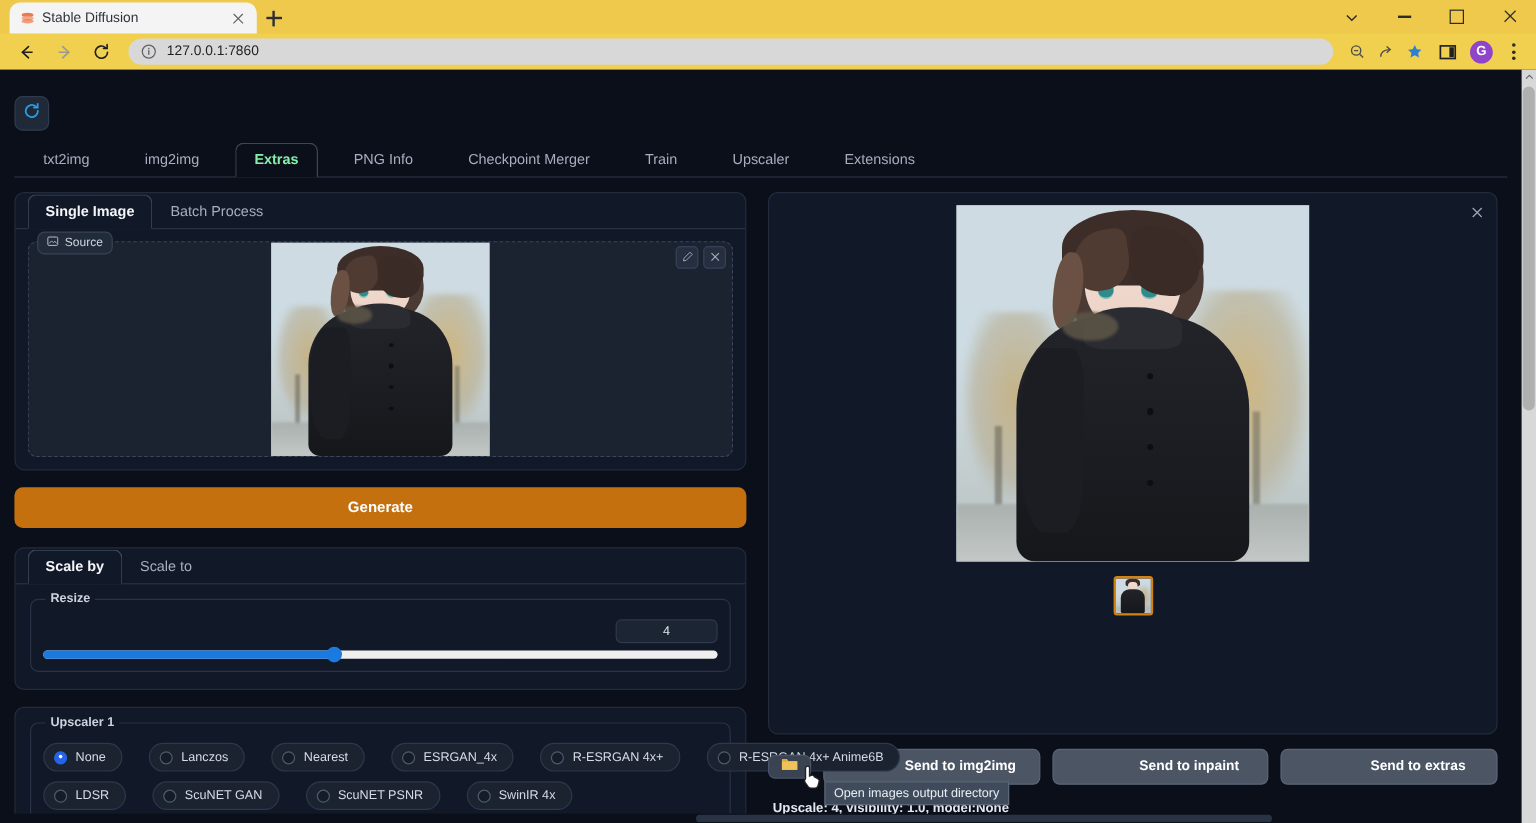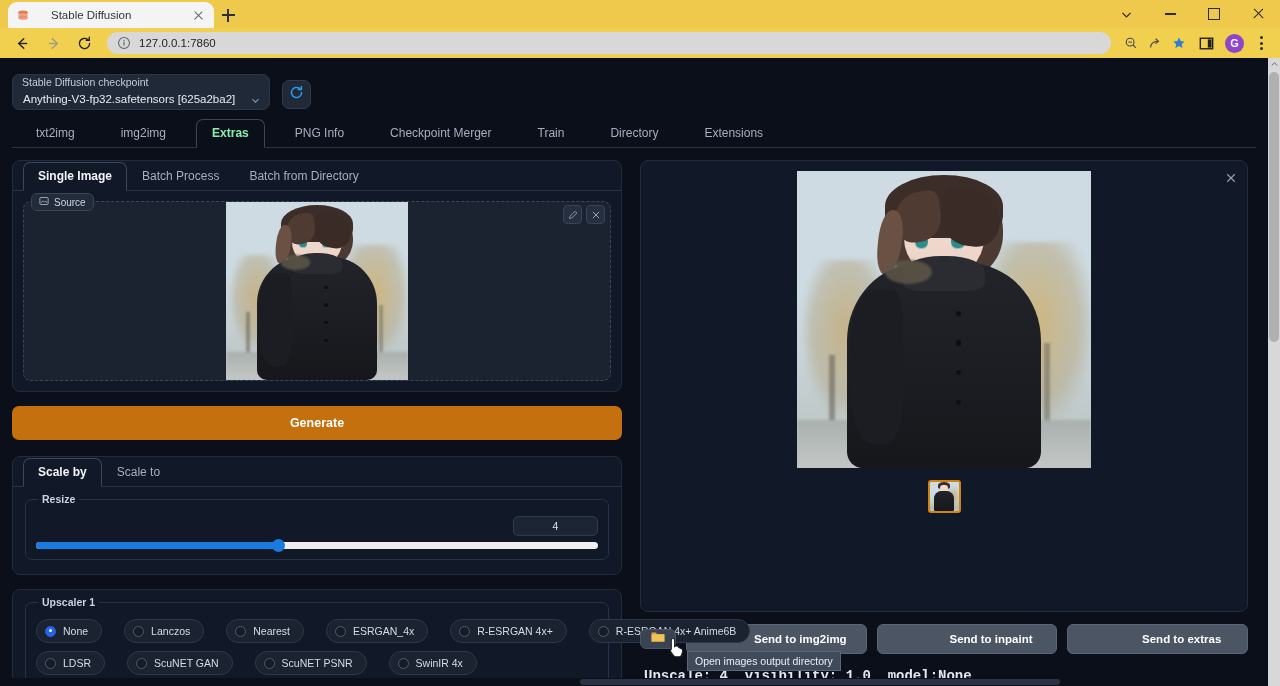--- a/index.html
+++ b/index.html
@@ -7,21 +7,21 @@
     width: 1280px; height: 686px; overflow: hidden;
     font-family: "Liberation Sans", sans-serif;
     background: #0b0f19;
   }
 
   
   .browser { width: 1280px; height: 686px; position: relative; background: #f1cf4f; }
   .tabstrip { height: 28px; background: #efc94c; display: flex; align-items: flex-end; padding-left: 8px; position: relative; }
   .tab {
     height: 26px; width: 206px; background: #f4f4f4; border-radius: 9px 9px 0 0;
-    display: flex; align-items: center; padding: 0 8px; gap: 21px;
+    display: flex; align-items: center; padding: 0 8px; gap: 5px;
     font-size: 11.5px; color: #30343a;
   }
   .tab-favicon { width: 14px; height: 14px; flex: 0 0 14px; position: relative; }
   .tab-title { flex: 1 1 auto; white-space: nowrap; overflow: hidden; text-overflow: ellipsis; }
   .tab-close { width: 15px; height: 15px; flex: 0 0 15px; position: relative; opacity: .8; }
   .tab-close::before, .tab-close::after {
     content: ""; position: absolute; left: 2px; top: 7px; width: 11px; height: 1.3px;
     background: #3c4043;
   }
   .tab-close::before { transform: rotate(45deg); }
@@ -251,21 +251,21 @@
     width: 36px; height: 20px; background: #3a4352; border: 1px solid #49536a;
     border-radius: 6px; display: flex; align-items: center; justify-content: center;
     position: relative;
   }
   .folder-btn svg { width: 16px; height: 16px; }
   .sendbtn {
     flex: 1 1 0; height: 30px; background: #4b5563; border: 1px solid #5b6577;
     border-radius: 6px; color: #fff; font-size: 11.5px; font-weight: bold;
     display: flex; align-items: center; justify-content: center; padding-left: 48px;
   }
-  .infotext { margin-top: 14px; font-size: 14px; color: #e3e7ef; font-weight: bold; padding-left: 4px; font-family: Liberation Mono, monospace; }
+  .infotext { margin-top: 14px; font-size: 11px; color: #e3e7ef; font-weight: bold; padding-left: 4px; }
 
   
   .tooltip {
     position: absolute; left: 46px; top: 21px; z-index: 30;
     background: #3f4b5b; border: 1px solid #5a6778; color: #e9edf4;
     font-size: 10.5px; padding: 3px 7px; white-space: nowrap;
   }
   
   .cursor { position: absolute; left: 27px; top: 7px; z-index: 40; pointer-events: none; }
   .cursor svg { width: 17px; height: 21px; }
@@ -376,59 +376,49 @@
         <i></i>
         <i></i>
         <i></i>
       </div>
   </div>
 
   <div class="viewport">
     <div class="page">
 
       <div class="ckpt-row">
-        <div class="ckpt-field">
-          <span class="ckpt-label">Stable Diffusion checkpoint</span>
-          <span class="ckpt-value">Anything-V3-fp32.safetensors [625a2ba2]</span>
-          <span class="ckpt-chev">
-            <svg viewBox="0 0 16 16">
-                <path d="M3.5 6l4.5 4.5L12.5 6" stroke="#8f98a8" stroke-width="1.5" fill="none"></path>
-              </svg>
-          </span>
-        </div>
         <div class="refresh-btn">
           <span>
             <svg viewBox="0 0 16 16">
                 <path d="M13.4 8a5.4 5.4 0 1 1-1.9-4.1" stroke="#2b9ae8" stroke-width="1.6" fill="none" stroke-linecap="round"></path>
                 <path d="M13.2 1.6v3.3H9.9" stroke="#2b9ae8" stroke-width="1.6" fill="none" stroke-linecap="round"></path>
               </svg>
           </span>
         </div>
       </div>
 
       <div class="maintabs">
         <div class="mtab">txt2img</div>
         <div class="mtab">img2img</div>
         <div class="mtab active">Extras</div>
         <div class="mtab">PNG Info</div>
         <div class="mtab">Checkpoint Merger</div>
         <div class="mtab">Train</div>
-        <div class="mtab">Directory</div>
+        <div class="mtab">Upscaler</div>
         <div class="mtab">Extensions</div>
       </div>
 
       <div class="body2">
 
         <div class="col-left">
 
           <div class="panel">
             <div class="subtabs">
               <div class="stab active">Single Image</div>
               <div class="stab">Batch Process</div>
-              <div class="stab">Batch from Directory</div>
             </div>
 
             <div class="source-wrap">
               <div class="src-badge">
                 <span>
                   <svg viewBox="0 0 16 16">
                       <rect x="1.4" y="2.4" width="13.2" height="11.2" stroke="#b9c0cd" stroke-width="1.3" fill="none" rx="1.5"></rect>
                       <path d="M3 11l3.4-3.4 2.4 2.4 2-2L13 11" stroke="#b9c0cd" stroke-width="1.2" fill="none"></path>
                     </svg>
                 </span>

